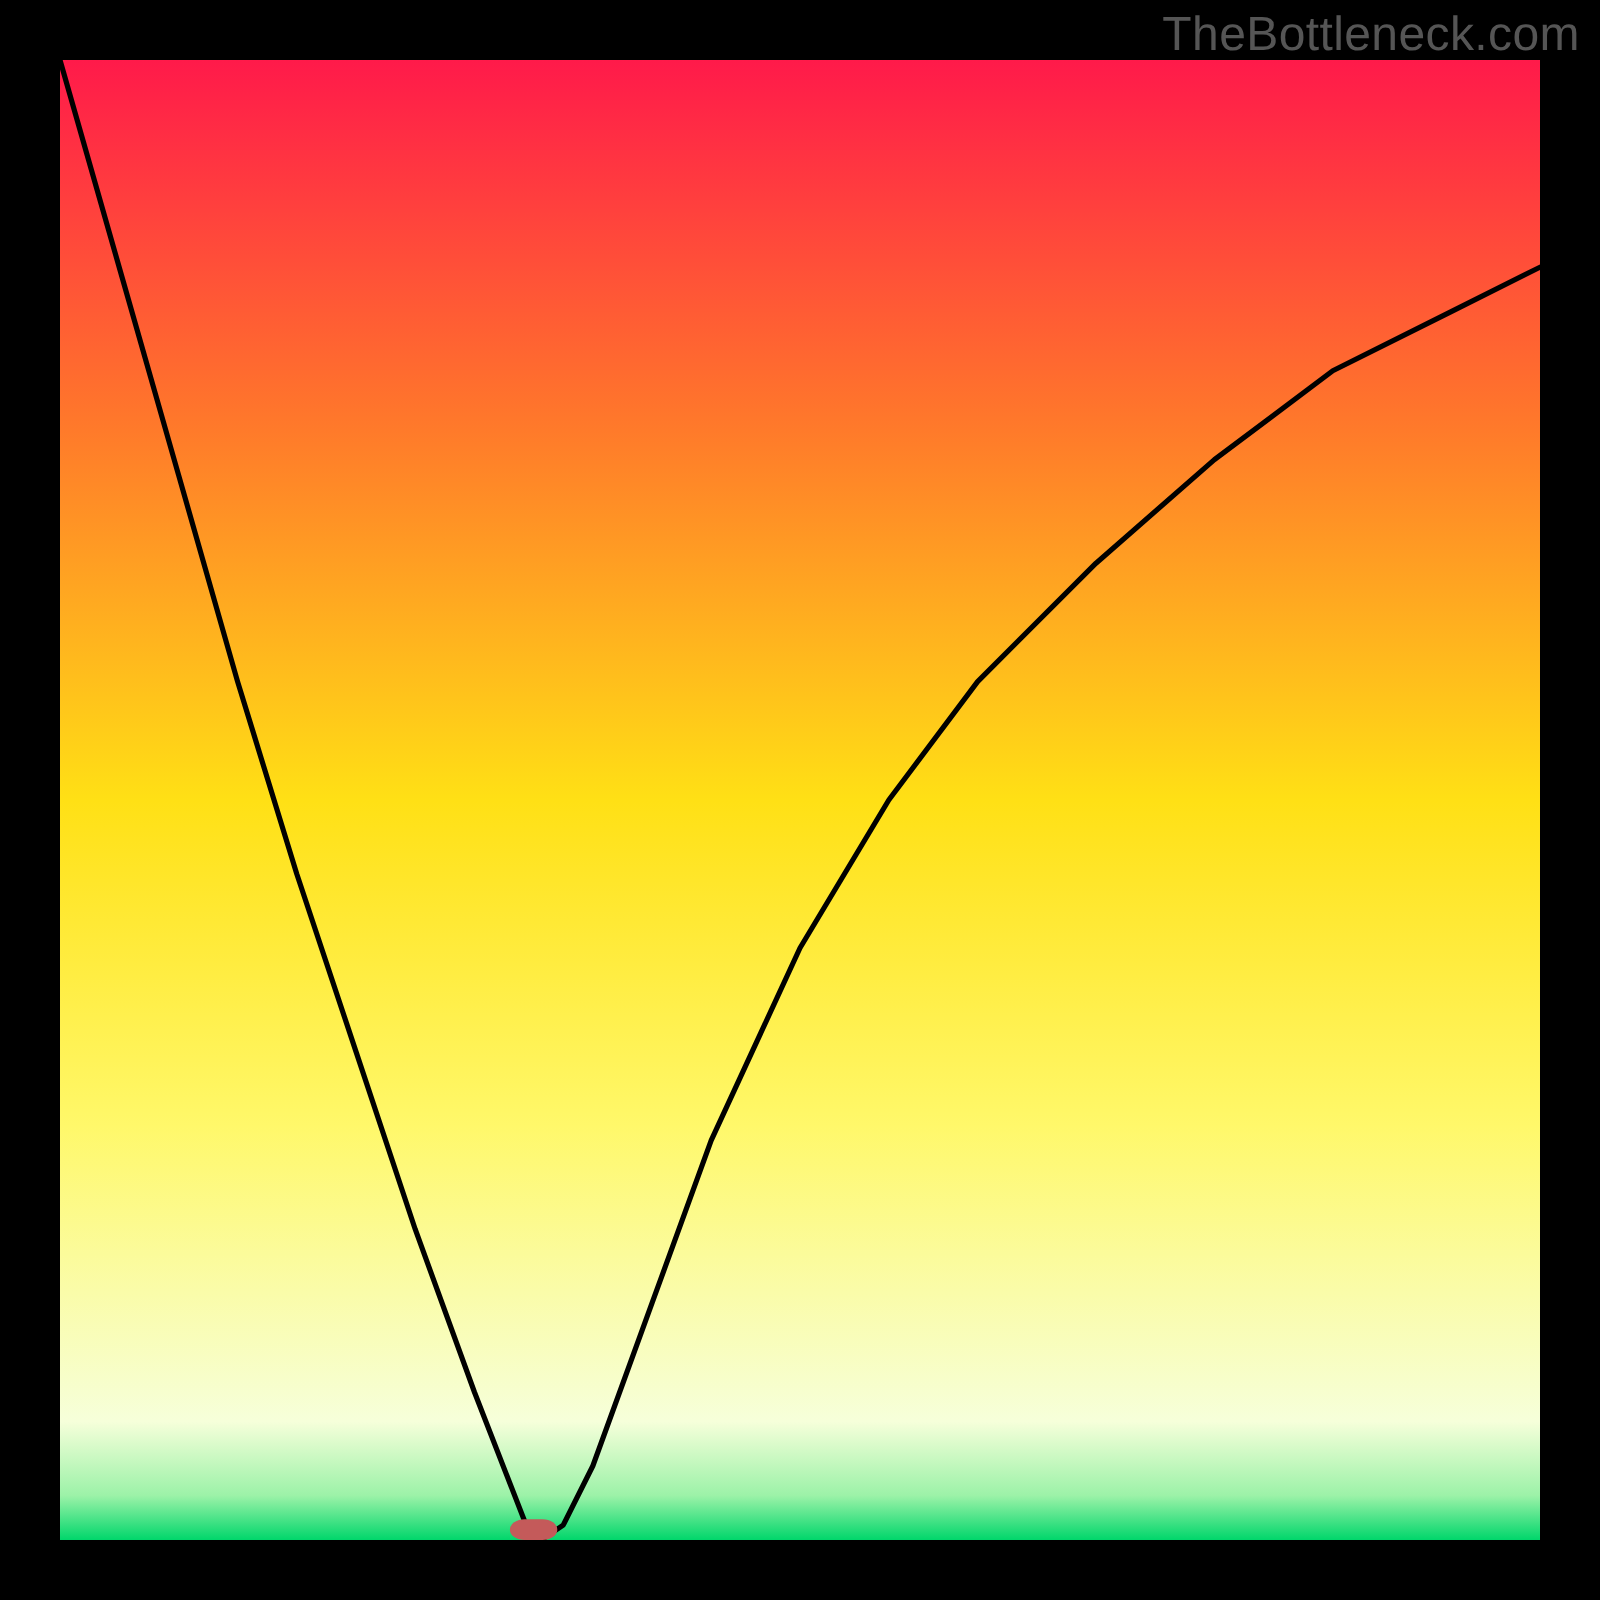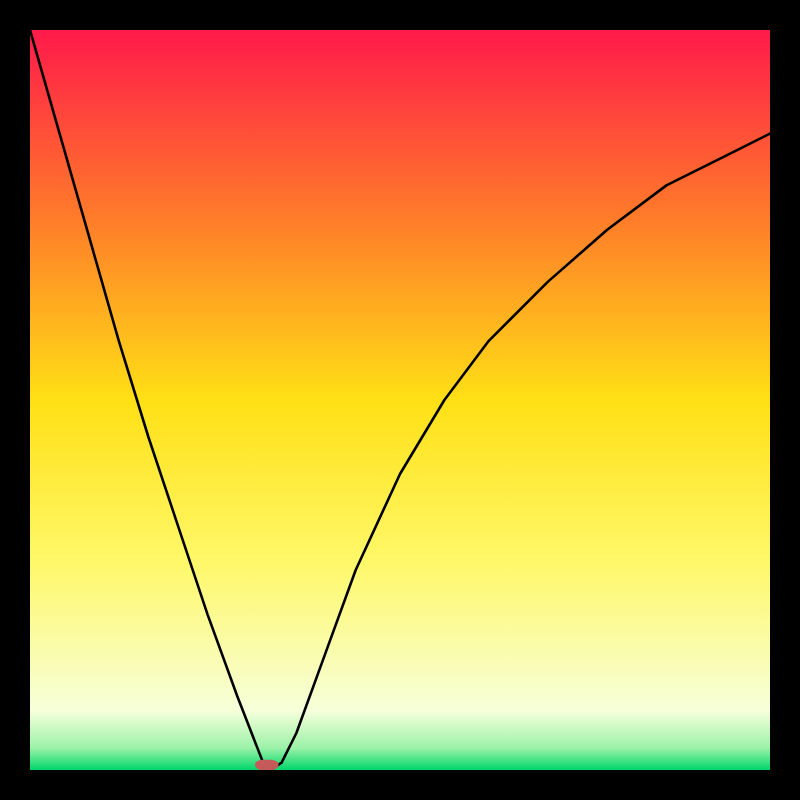--- a/index.html
+++ b/index.html
@@ -37,20 +37,21 @@
   .plot-area svg {
     display: block;
     width: 740px;
     height: 740px;
   }
 </style>
 </head>
 <body>
 
 <div class="frame">
+  <div class="watermark">TheBottleneck.com</div>
   <div class="plot-area">
     <svg id="plot-svg" viewBox="0 0 100 100" preserveAspectRatio="none">
       <defs>
         <linearGradient id="bg-grad" x1="0" y1="0" x2="0" y2="1">
             <stop offset="0%" stop-color="#ff1a4a"></stop>
             <stop offset="25%" stop-color="#ff7a2a"></stop>
             <stop offset="50%" stop-color="#ffe015"></stop>
             <stop offset="72%" stop-color="#fff86a"></stop>
             <stop offset="92%" stop-color="#f6ffda"></stop>
             <stop offset="97%" stop-color="#9cf2a8"></stop>

